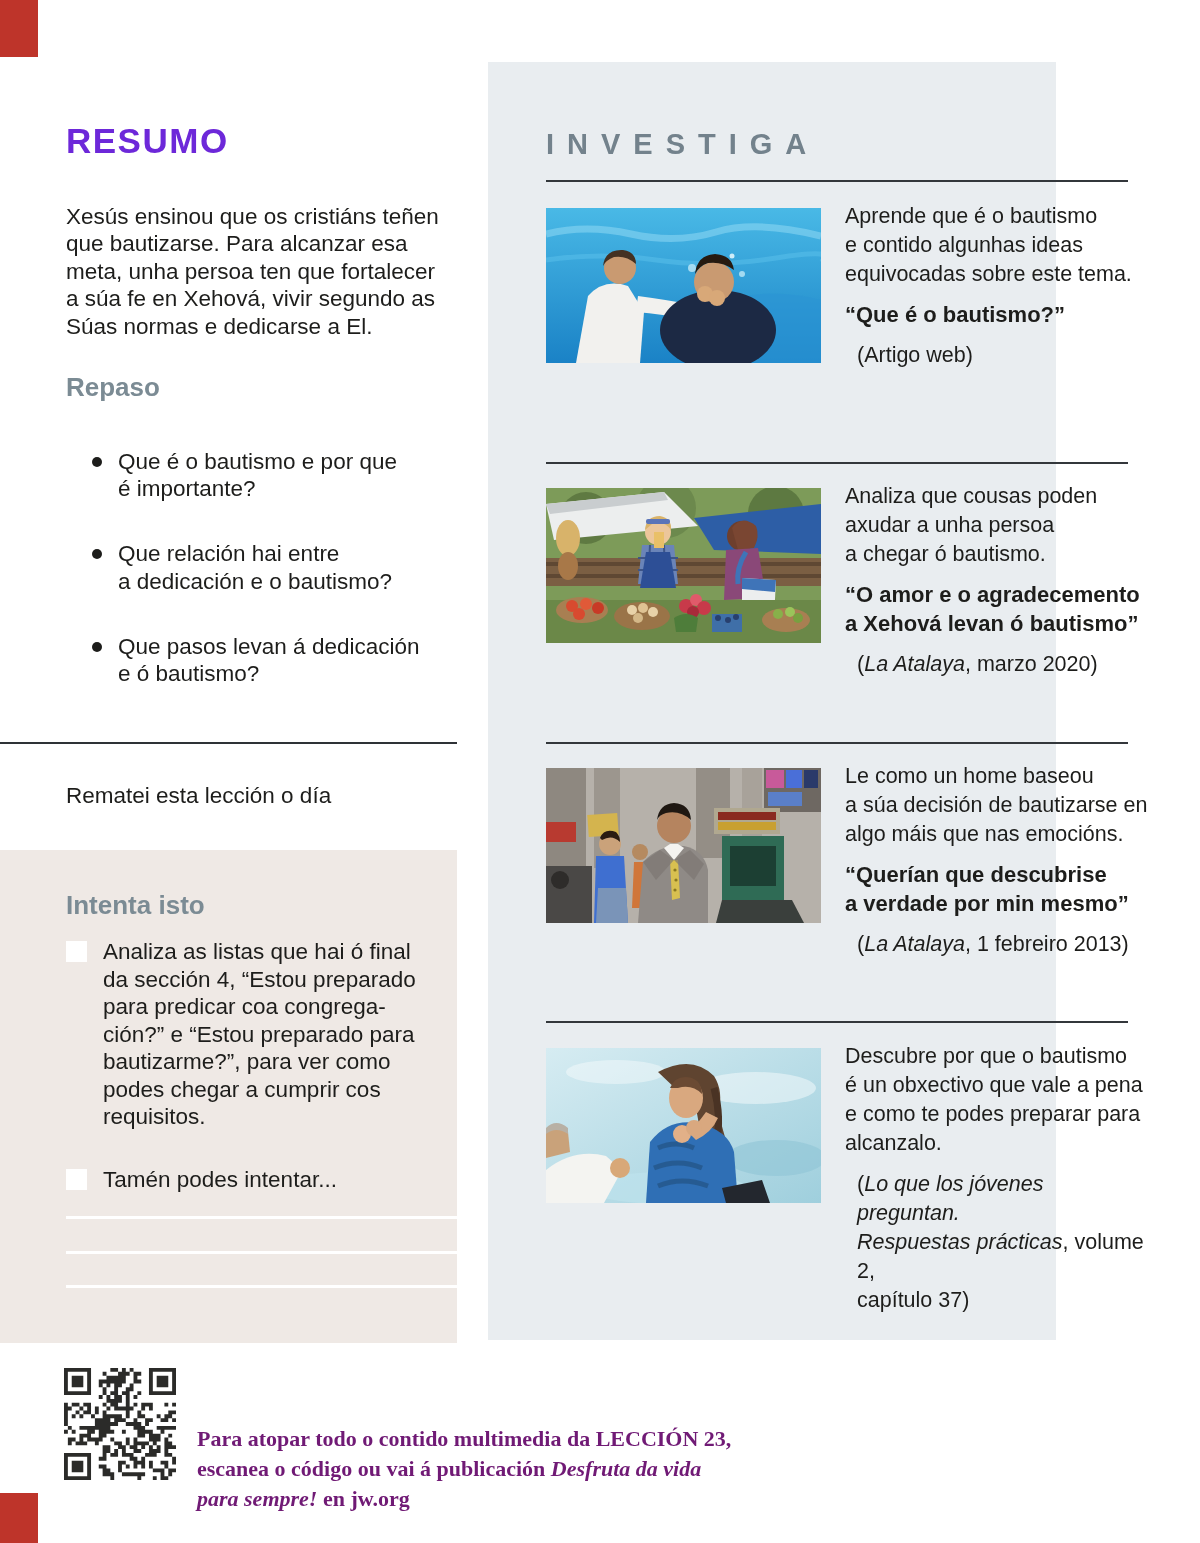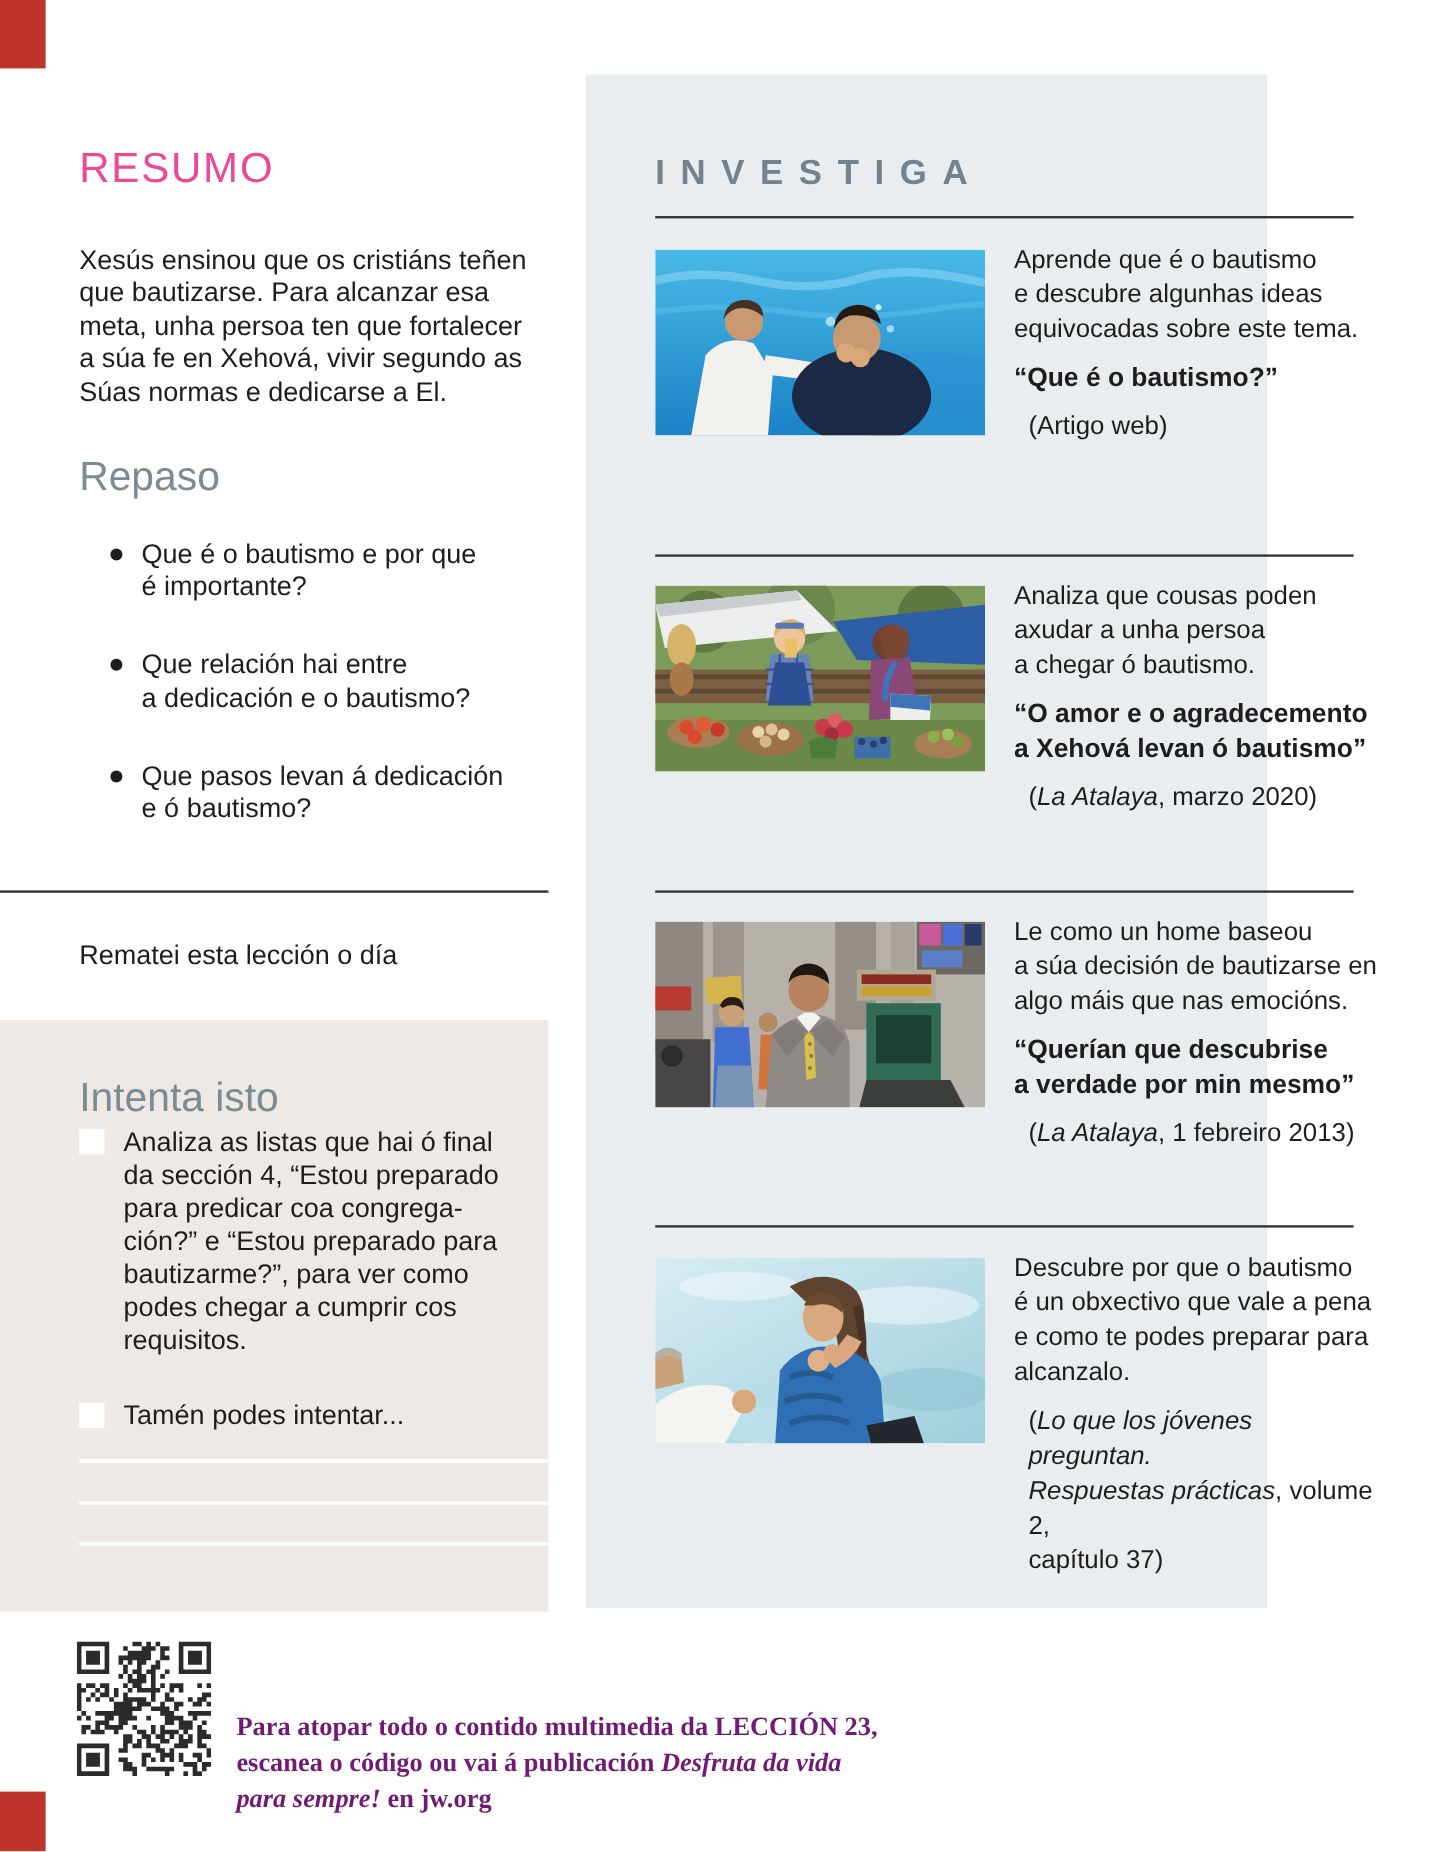--- a/index.html
+++ b/index.html
@@ -3,24 +3,24 @@
 <meta charset="utf-8">
 <style>
   html,body{margin:0;padding:0;background:#fff;}
   .page{position:relative;width:1200px;height:1543px;background:#ffffff;overflow:hidden;
         font-family:"Liberation Sans","DejaVu Sans",sans-serif;color:#1d1d1b;}
   .abs{position:absolute;}
   .tab-top{top:0;height:57px;background:#be342a;}
   .tab-bottom{bottom:0;height:50px;background:#be342a;}
 
   
-  .resumo-title{left:66px;top:100px;font-size:35px;font-weight:normal;color:#ec4899;letter-spacing:1.5px;line-height:1;text-align:center;}
+  .resumo-title{left:66px;top:100px;font-size:35px;font-weight:bold;color:#6d28d9;letter-spacing:1.5px;line-height:1;text-align:center;}
   .body-text{font-size:22.5px;line-height:27.5px;color:#1d1d1b;white-space:pre-line;}
   .resumo-body{left:66px;top:180px;width:410px;}
-  .subhead{font-size:34px;font-weight:normal;color:#7b8b94;line-height:1;}
+  .subhead{font-size:26px;font-weight:bold;color:#7b8b94;line-height:1;}
   .repaso-title{left:66px;top:352px;}
   .bullet-list{left:92px;top:420px;width:350px;list-style:none;margin:0;padding:0;}
   .bullet-list li{position:relative;padding-left:26px;margin-bottom:10px;}
   .bullet-list .dot{position:absolute;left:0;top:9px;width:10px;height:10px;border-radius:50%;background:#1d1d1b;}
   .left-rule{left:0;top:742px;width:457px;height:0;border:none;border-top:2px solid #2e3236;margin:0;}
   .completion{left:66px;top:759px;width:400px;}
 
   .try-panel{left:0;top:850px;width:457px;height:493px;background:#efe9e5;}
   .try-title{position:absolute;left:66px;top:20px;}
   .check-item{position:absolute;left:66px;display:flex;align-items:flex-start;}
@@ -128,21 +128,21 @@
         <path d="M149 66 Q151 47 169 46 Q186 47 188 62 Q176 53 162 55 Q153 58 149 66 Z" fill="#261a10"></path>
         <circle cx="159" cy="86" r="8" fill="#d8a878"></circle>
         <circle cx="171" cy="90" r="8" fill="#d8a878"></circle>
         <circle cx="146" cy="60" r="4" fill="#bfe8f8" opacity=".8"></circle>
         <circle cx="196" cy="66" r="3" fill="#bfe8f8" opacity=".8"></circle>
         <circle cx="186" cy="48" r="2.5" fill="#dff4fc" opacity=".9"></circle>
       </svg>
     </figure>
     <div class="inv-text t1">
       <p class="inv-desc">Aprende que é o bautismo
-e descubre algunhas ideas
+e contido algunhas ideas
 equivocadas sobre este tema.</p>
       <p class="inv-quote">“Que é o bautismo?”</p>
       <p class="inv-cite"><span>(Artigo web)</span><em></em><span></span></p>
     </div>
 
     <hr class="inv-rule r2">
     <figure class="inv-figure f2">
       <svg viewBox="0 0 275 155">
         <rect width="275" height="155" fill="#7d9b59"></rect>
         <circle cx="40" cy="30" r="26" fill="#57723c" opacity=".8"></circle>

